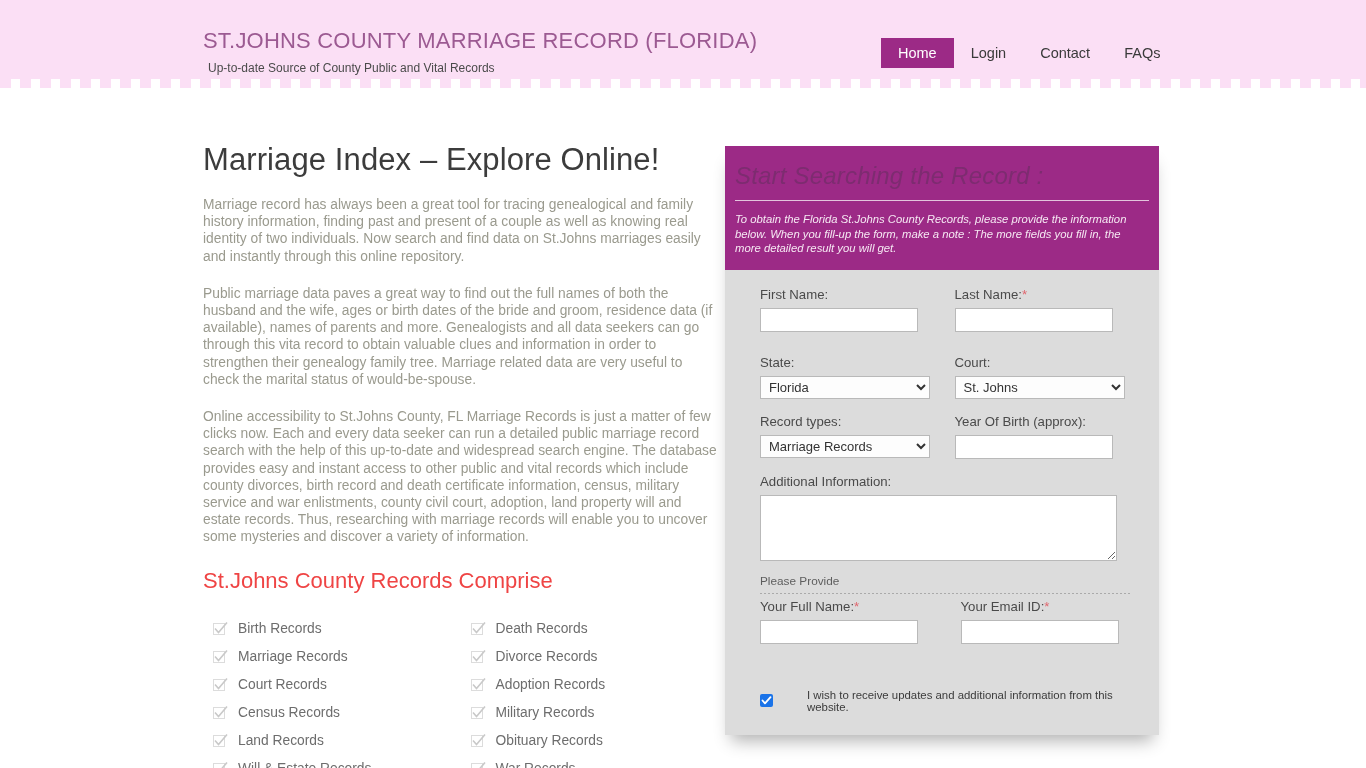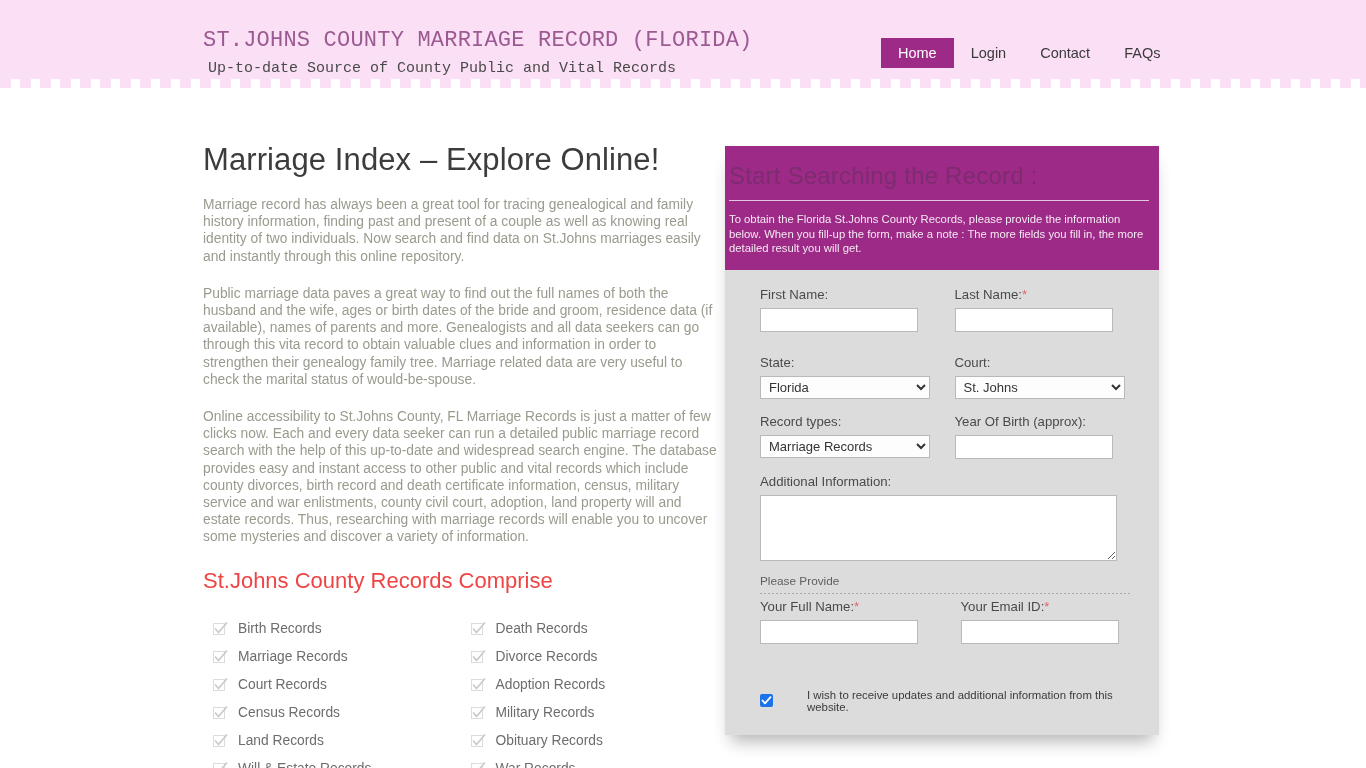--- a/index.html
+++ b/index.html
@@ -23,31 +23,31 @@
     left: 0; bottom: 0;
     width: 1366px; height: 9px;
     background-image: repeating-linear-gradient(
       to right,
       #fbdff5 0px, #fbdff5 11px,
       #ffffff 11px, #ffffff 20px
     );
   }
   .brand-block {
     position: absolute;
-    left: 203px; top: 28px; font-family: Liberation Mono, monospace;
+    left: 203px; top: 28px;
   }
   .brand-title {
     font-size: 22px;
     color: #9c5a92;
     letter-spacing: 0.2px;
     font-weight: 400;
     white-space: nowrap;
   }
   .brand-tagline {
-    font-size: 15px;
+    font-size: 12px;
     color: #4a4a4a;
     margin-top: 7px;
     margin-left: 5px;
     white-space: nowrap;
   }
   .main-nav {
     position: absolute;
     left: 881px; top: 38px;
     display: flex;
     align-items: center;
@@ -123,21 +123,22 @@
   
   .search-panel {
     position: absolute;
     left: 725px; top: 58px;
     width: 434px;
     background: #dcdcdc;
     box-shadow: 0 12px 16px -6px rgba(0,0,0,0.30);
   }
   .panel-head {
     background: #9c2a86;
-    padding: 16px 10px 14px 4px;
+    padding: 16px 10px 14px 10px;
+    font-style: italic;
   }
   .panel-head h2 {
     margin: 0 0 10px 0;
     font-size: 24px;
     font-weight: 400;
     color: #7d2c70;
     letter-spacing: 0.2px;
   }
   .panel-head .rule {
     height: 1px;

